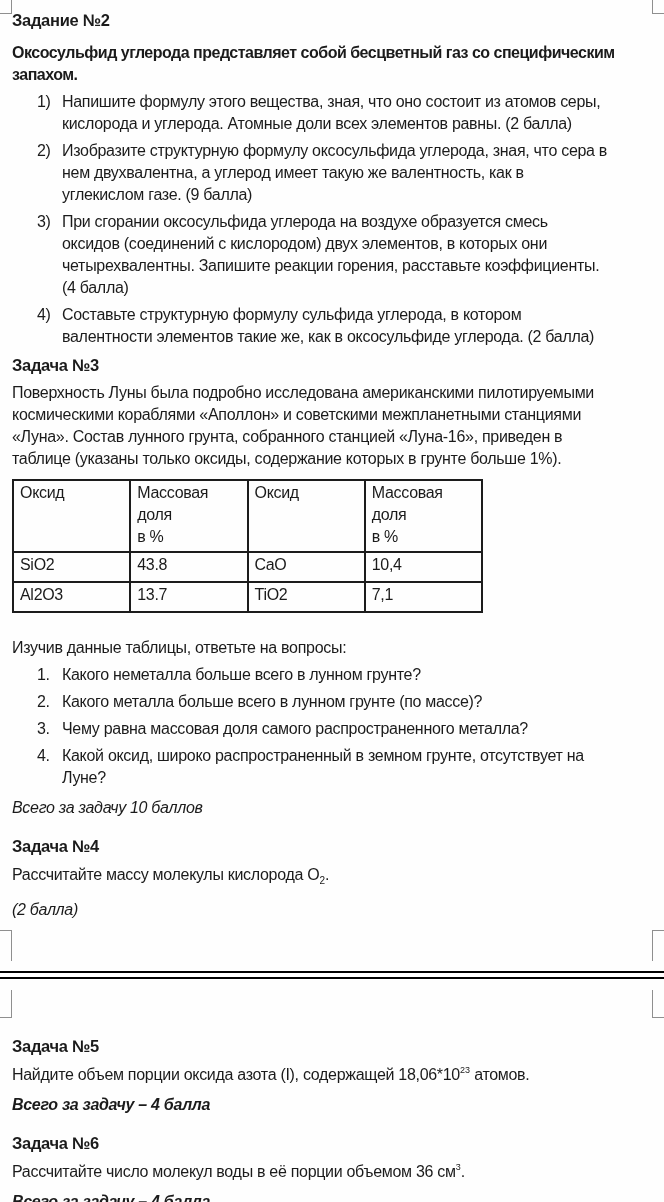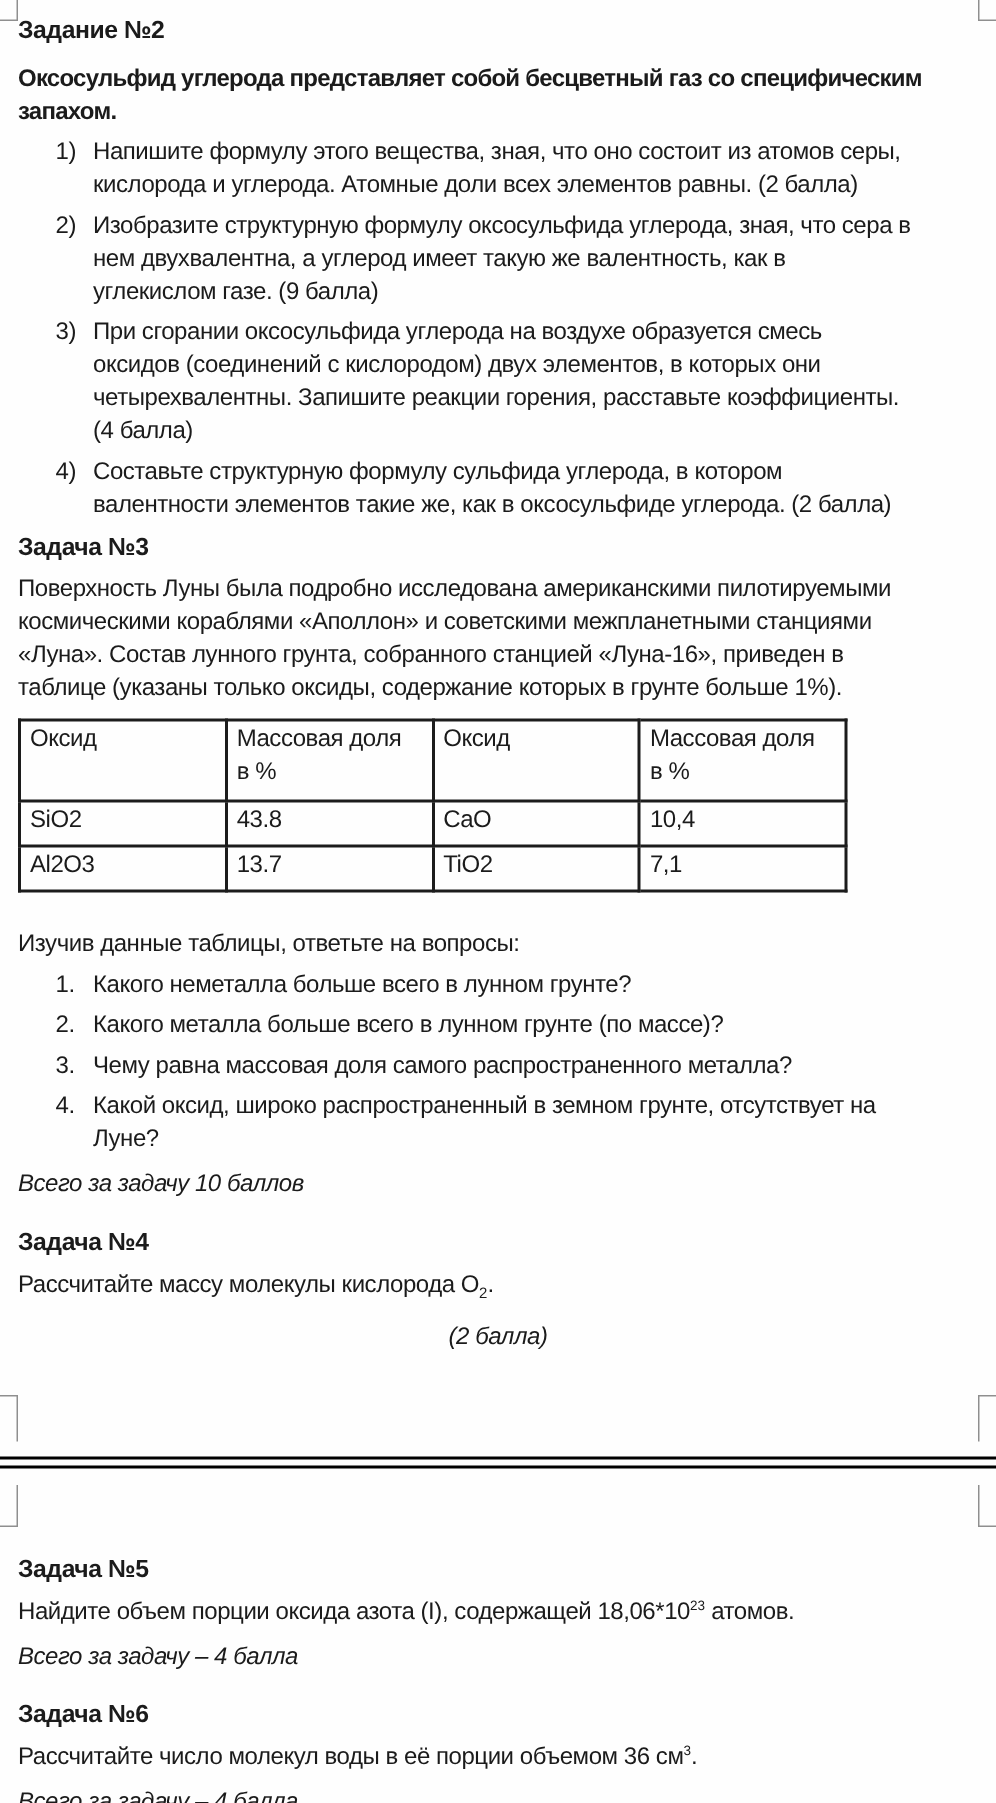--- a/index.html
+++ b/index.html
@@ -27,28 +27,28 @@
   .intro { font-weight:bold; margin-top:11px; letter-spacing:-0.5px; }
   .moon { margin-top:6px; }
 
   .tlist { margin-top:4px; }
   .titem { display:flex; margin-top:5px; }
   .titem .num { flex:none; width:17px; margin-left:25px; margin-right:8px; text-align:left; }
   .titem .txt { white-space:pre-line; }
 
   .total { font-style:italic; margin-top:4px; }
   #task3-total { margin-top:8px; }
-  #task4-points { margin-top:7px; font-style:italic;text-align:center; }
+  #task4-points { margin-top:7px; font-style:italic; }
   #task3-heading { margin-top:6px; }
   #task4-heading { margin-top:8px; }
   .simple-task { margin-top:7px; }
 
   table.oxtable {
     border-collapse:collapse; margin-top:9px; margin-left:0;
-    width:553px; table-layout:fixed;
+    width:471px; table-layout:fixed;
   }
   table.oxtable td {
     border:2px solid #1c1c1c;
     padding:1px 6px 3px 6px;
     vertical-align:top;
     white-space:pre-line;
     font-size:16px; line-height:22px;
   }
   table.oxtable tr.hdr td { height:48px; }
   table.oxtable tr.row td { height:24px; }
@@ -71,21 +71,21 @@
   #m-p1-br { right:0; top:930px; height:30px; }
   #m-p2-tl { left:0; top:990px; height:27px; }
   #m-p2-tr { right:0; top:990px; height:27px; }
 
   .page-break {
     position:absolute; left:0; top:971px; width:664px; height:4px;
     border-top:2px solid #000; border-bottom:2px solid #000;
   }
 
   #page2 .content { padding-top:45px; }
-  #task5-total, #task6-total { margin-top:8px; }
+  #task5-total, #task6-total { margin-top:8px;font-weight:bold; }
   #task6-heading { margin-top:8px; }
 </style>
 </head>
 <body>
 
 <div class="page" id="page1">
   <div class="content">
 
     <div class="heading" id="task2-heading">Задание №2</div>
 

